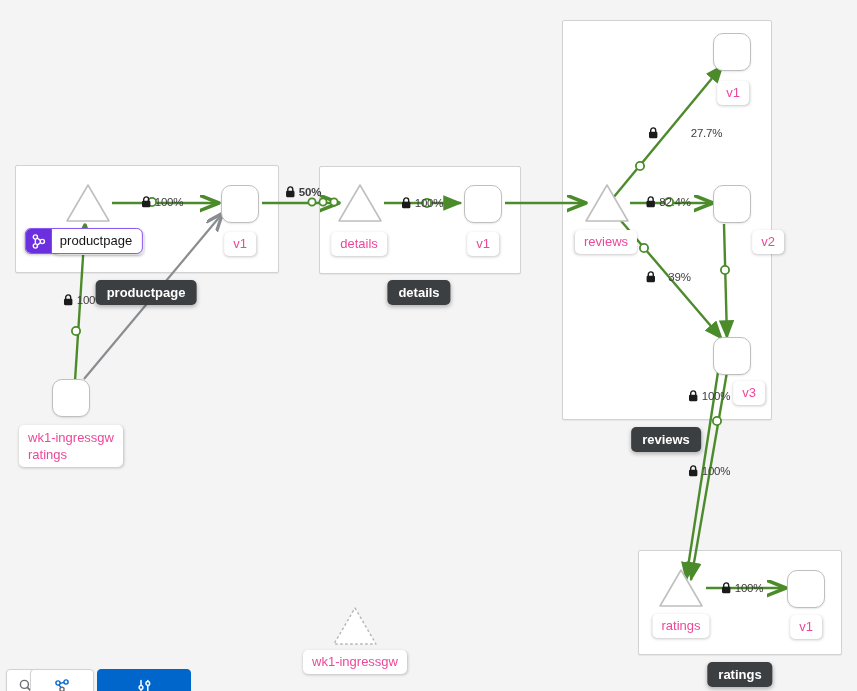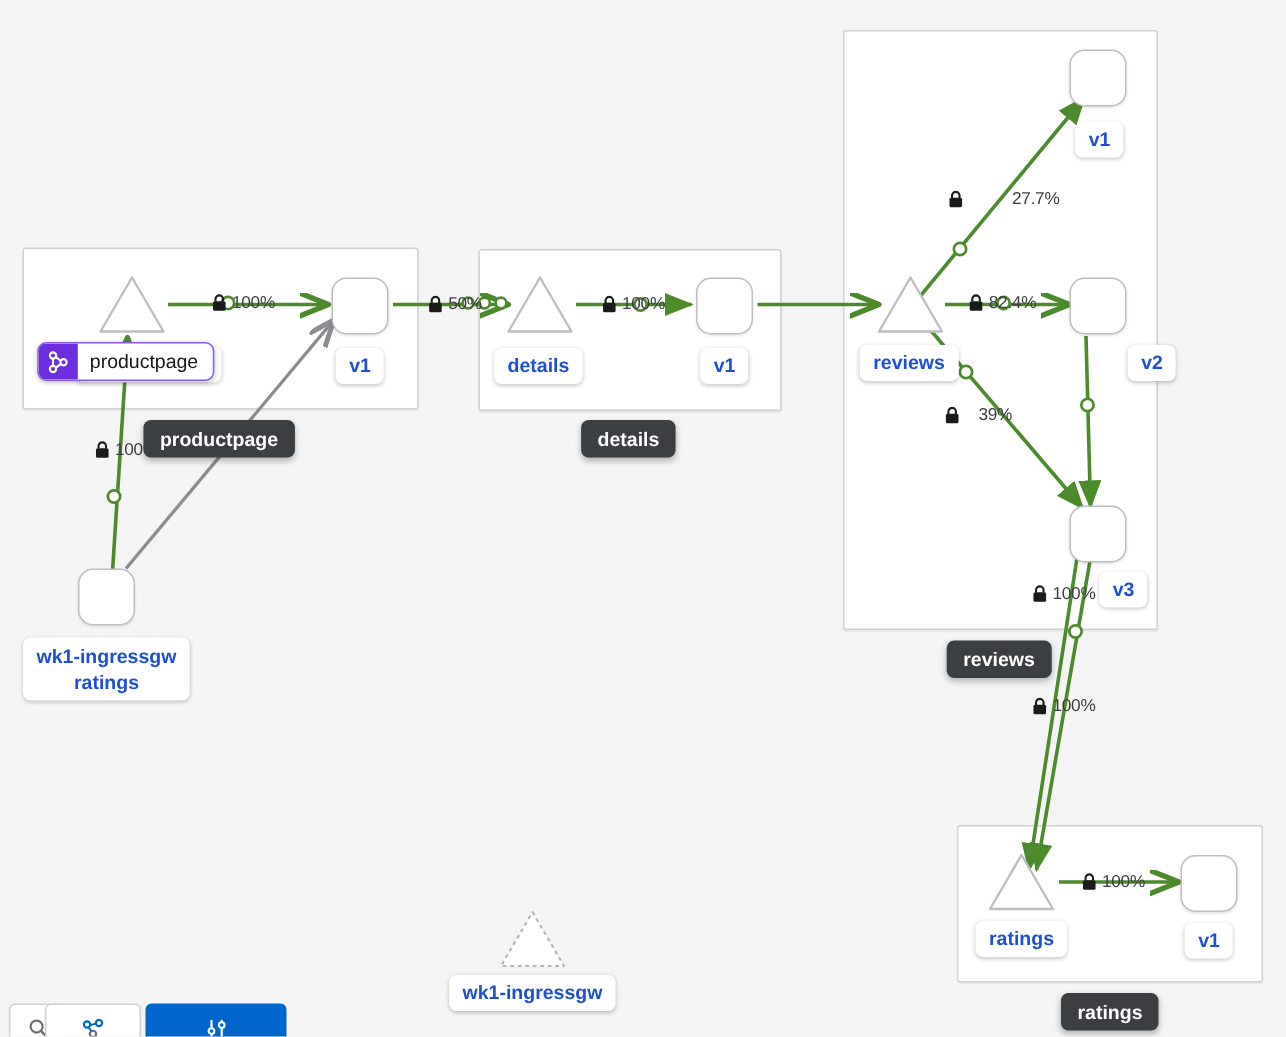--- a/index.html
+++ b/index.html
@@ -30,25 +30,24 @@
   .wl{
     position:absolute;width:38px;height:38px;border-radius:10px;
     background:#ffffff;border:1px solid #bfbfbf;
     box-shadow:0 1px 2px rgba(0,0,0,.10);
     box-sizing:border-box;
   }
 
   
   .cap{
     position:absolute;background:#ffffff;border-radius:5px;
-    color:#1d4ed8;font-size:13px;line-height:16px;
-    padding:4px 9px;white-space:nowrap;text-align:center;
+    color:#ec4899;font-size:13px;line-height:16px;
+    padding:4px 9px;white-space:nowrap;
     box-shadow:0 1px 3px rgba(0,0,0,.22);
     transform:translateX(-50%);
-    font-weight:bold;
   }
   .cap.two{line-height:17px;}
 
   
   .tip{
     position:absolute;background:#3c3f42;color:#ffffff;
     font-size:13px;font-weight:bold;line-height:15px;
     padding:5px 11px;border-radius:5px;white-space:nowrap;
     transform:translateX(-50%);
     box-shadow:0 2px 4px rgba(0,0,0,.28);
@@ -169,53 +168,53 @@
     </div>
 
     <div class="elab" style="left:84px;top:300px;">
       <svg class="lk" width="11" height="12" viewBox="0 0 11 12">
         <path d="M3 5V3.4a2.5 2.5 0 0 1 5 0V5" fill="none" stroke="#1b1b1b" stroke-width="1.4"></path>
         <rect x="1.3" y="4.8" width="8.4" height="6.4" rx="1.1" fill="#1b1b1b"></rect>
       </svg>
       <span class="pct">100%</span>
     </div>
 
-    <div class="elab" style="left:303px;top:203px;">
+    <div class="elab" style="left:303px;top:192px;font-weight:bold;">
       <svg class="lk" width="11" height="12" viewBox="0 0 11 12">
         <path d="M3 5V3.4a2.5 2.5 0 0 1 5 0V5" fill="none" stroke="#1b1b1b" stroke-width="1.4"></path>
         <rect x="1.3" y="4.8" width="8.4" height="6.4" rx="1.1" fill="#1b1b1b"></rect>
       </svg>
       <span class="pct">50%</span>
     </div>
 
     <div class="elab" style="left:422px;top:203px;">
       <svg class="lk" width="11" height="12" viewBox="0 0 11 12">
         <path d="M3 5V3.4a2.5 2.5 0 0 1 5 0V5" fill="none" stroke="#1b1b1b" stroke-width="1.4"></path>
         <rect x="1.3" y="4.8" width="8.4" height="6.4" rx="1.1" fill="#1b1b1b"></rect>
       </svg>
       <span class="pct">100%</span>
     </div>
 
-    <div class="elab" style="left:669px;top:133px;gap:32px;">
+    <div class="elab" style="left:685px;top:133px;gap:32px;">
       <svg class="lk" width="11" height="12" viewBox="0 0 11 12">
         <path d="M3 5V3.4a2.5 2.5 0 0 1 5 0V5" fill="none" stroke="#1b1b1b" stroke-width="1.4"></path>
         <rect x="1.3" y="4.8" width="8.4" height="6.4" rx="1.1" fill="#1b1b1b"></rect>
       </svg>
       <span class="pct">27.7%</span>
     </div>
 
     <div class="elab" style="left:668px;top:202px;">
       <svg class="lk" width="11" height="12" viewBox="0 0 11 12">
         <path d="M3 5V3.4a2.5 2.5 0 0 1 5 0V5" fill="none" stroke="#1b1b1b" stroke-width="1.4"></path>
         <rect x="1.3" y="4.8" width="8.4" height="6.4" rx="1.1" fill="#1b1b1b"></rect>
       </svg>
       <span class="pct">82.4%</span>
     </div>
 
-    <div class="elab" style="left:652px;top:277px;gap:12px;">
+    <div class="elab" style="left:668px;top:277px;gap:12px;">
       <svg class="lk" width="11" height="12" viewBox="0 0 11 12">
         <path d="M3 5V3.4a2.5 2.5 0 0 1 5 0V5" fill="none" stroke="#1b1b1b" stroke-width="1.4"></path>
         <rect x="1.3" y="4.8" width="8.4" height="6.4" rx="1.1" fill="#1b1b1b"></rect>
       </svg>
       <span class="pct">39%</span>
     </div>
 
     <div class="elab" style="left:709px;top:396px;">
       <svg class="lk" width="11" height="12" viewBox="0 0 11 12">
         <path d="M3 5V3.4a2.5 2.5 0 0 1 5 0V5" fill="none" stroke="#1b1b1b" stroke-width="1.4"></path>

